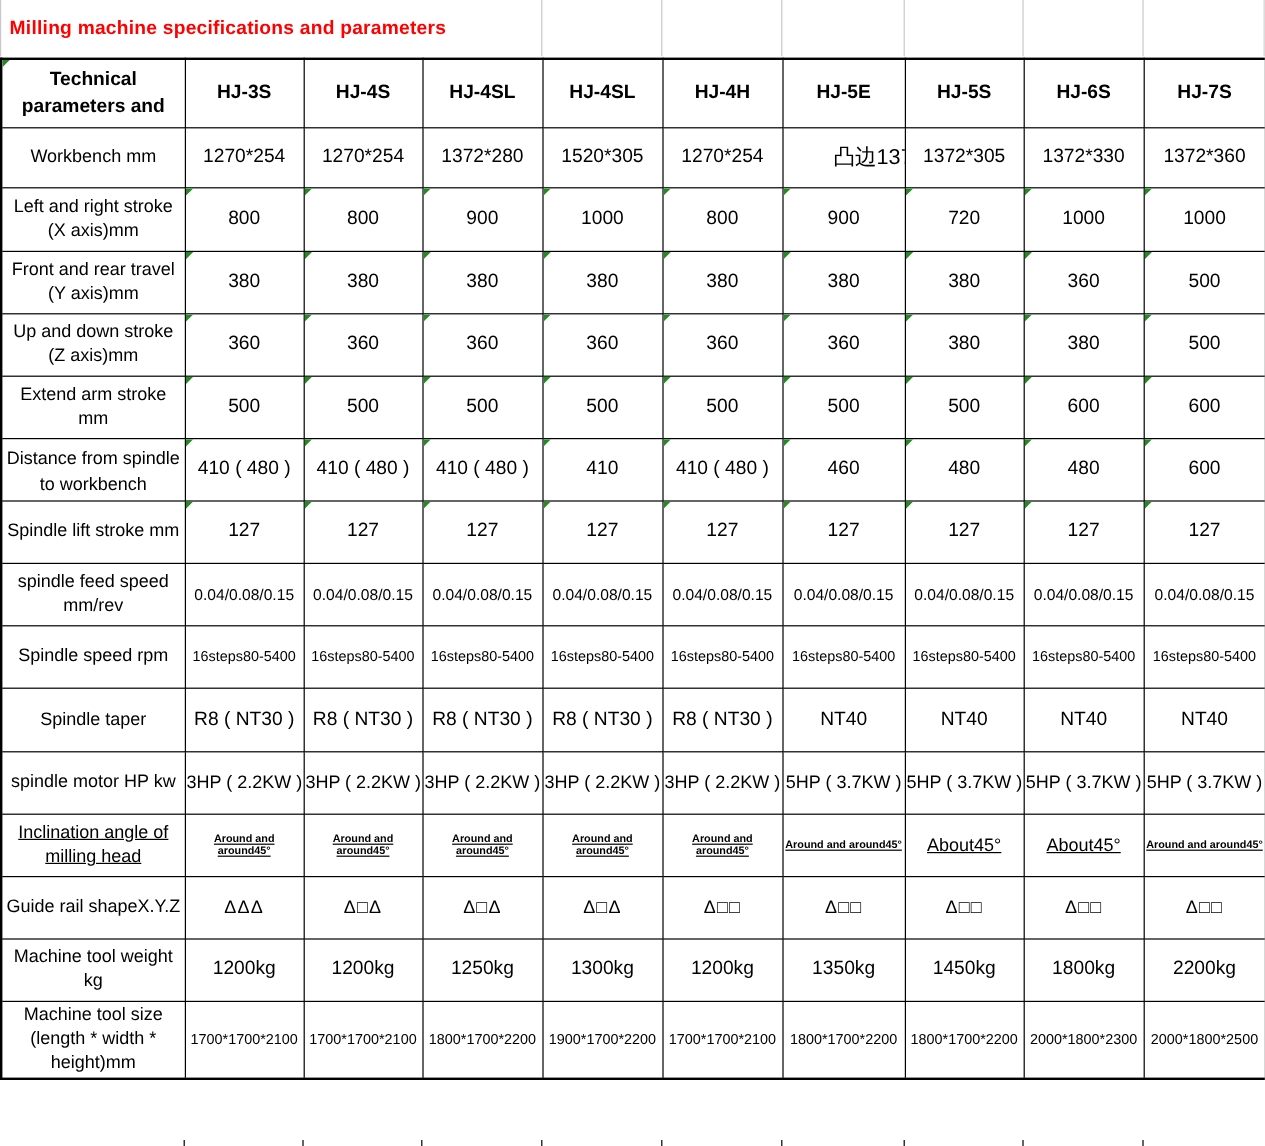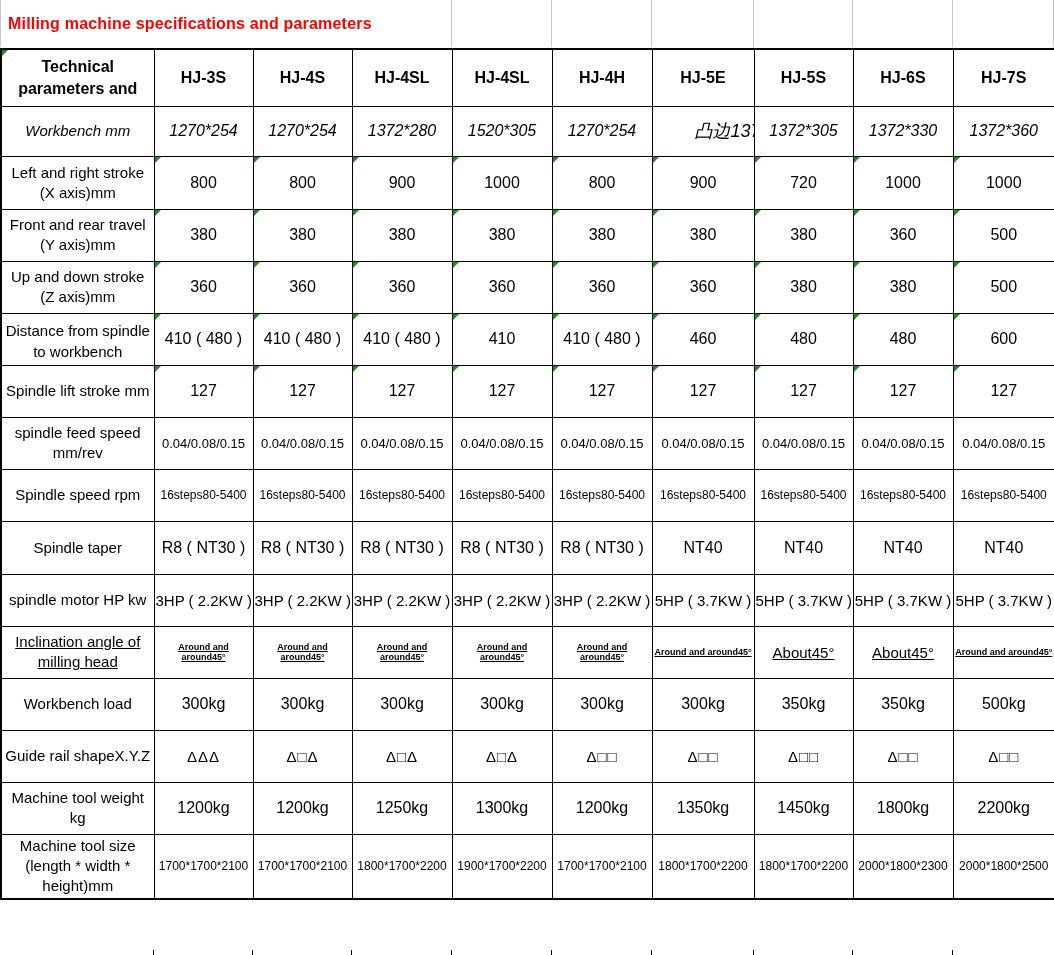--- a/index.html
+++ b/index.html
@@ -76,21 +76,21 @@
         <th>HJ-4SL</th>
         <th>HJ-4SL</th>
         <th>HJ-4H</th>
         <th>HJ-5E</th>
         <th>HJ-5S</th>
         <th>HJ-6S</th>
         <th>HJ-7S</th>
       </tr>
   </thead>
   <tbody id="tbody">
-      <tr style="height: 50px; font-style: italic;">
+      <tr style="height: 50px;">
         <th>Workbench mm</th>
         <td>1270*254</td>
         <td>1270*254</td>
         <td>1372*280</td>
         <td>1520*305</td>
         <td>1270*254</td>
         <td class="fit">凸边1372*305</td>
         <td>1372*305</td>
         <td>1372*330</td>
         <td>1372*360</td>
@@ -125,20 +125,32 @@
         <td class="flag">360</td>
         <td class="flag">360</td>
         <td class="flag">360</td>
         <td class="flag">360</td>
         <td class="flag">360</td>
         <td class="flag">380</td>
         <td class="flag">380</td>
         <td class="flag">500</td>
       </tr>
       <tr style="height: 52px;">
+        <th>Extend arm stroke mm</th>
+        <td class="flag">500</td>
+        <td class="flag">500</td>
+        <td class="flag">500</td>
+        <td class="flag">500</td>
+        <td class="flag">500</td>
+        <td class="flag">500</td>
+        <td class="flag">500</td>
+        <td class="flag">600</td>
+        <td class="flag">600</td>
+      </tr>
+      <tr style="height: 52px;">
         <th class="clip">
           <div>Distance from spindle to workbench</div>
         </th>
         <td class="flag">410 ( 480 )</td>
         <td class="flag">410 ( 480 )</td>
         <td class="flag">410 ( 480 )</td>
         <td class="flag">410</td>
         <td class="flag">410 ( 480 )</td>
         <td class="flag">460</td>
         <td class="flag">480</td>
@@ -209,32 +221,20 @@
         <th>Inclination angle of milling head</th>
         <td class="sz-tiny">Around and around45°</td>
         <td class="sz-tiny">Around and around45°</td>
         <td class="sz-tiny">Around and around45°</td>
         <td class="sz-tiny">Around and around45°</td>
         <td class="sz-tiny">Around and around45°</td>
         <td class="sz-tiny">Around and around45°</td>
         <td class="sz-mid">About45°</td>
         <td class="sz-mid">About45°</td>
         <td class="sz-tiny">Around and around45°</td>
-      </tr>
-      <tr style="height: 52px;">
-        <th>Workbench load</th>
-        <td>300kg</td>
-        <td>300kg</td>
-        <td>300kg</td>
-        <td>300kg</td>
-        <td>300kg</td>
-        <td>300kg</td>
-        <td>350kg</td>
-        <td>350kg</td>
-        <td>500kg</td>
       </tr>
       <tr style="height: 52px;">
         <th>Guide rail shapeX.Y.Z</th>
         <td class="guide">ΔΔΔ</td>
         <td class="guide">Δ□Δ</td>
         <td class="guide">Δ□Δ</td>
         <td class="guide">Δ□Δ</td>
         <td class="guide">Δ□□</td>
         <td class="guide">Δ□□</td>
         <td class="guide">Δ□□</td>

